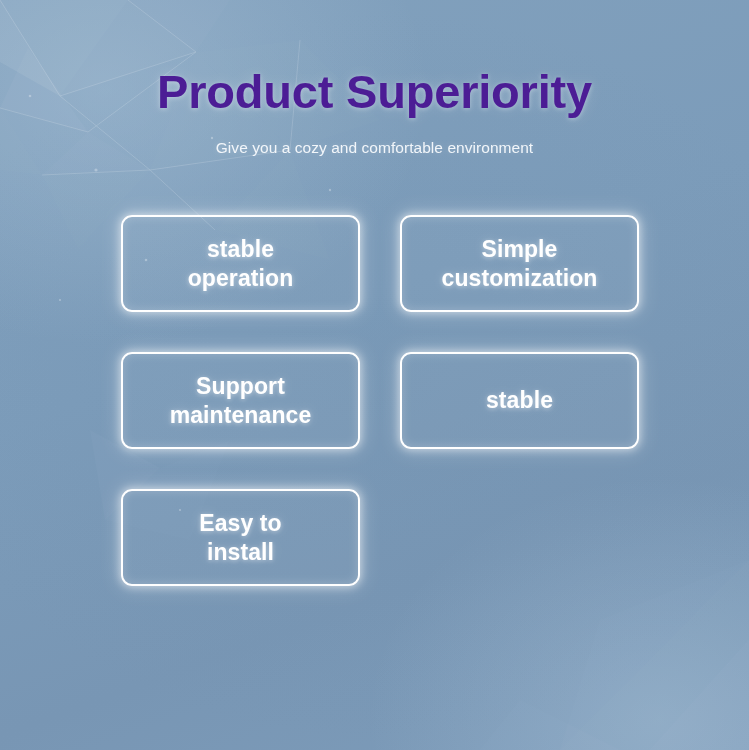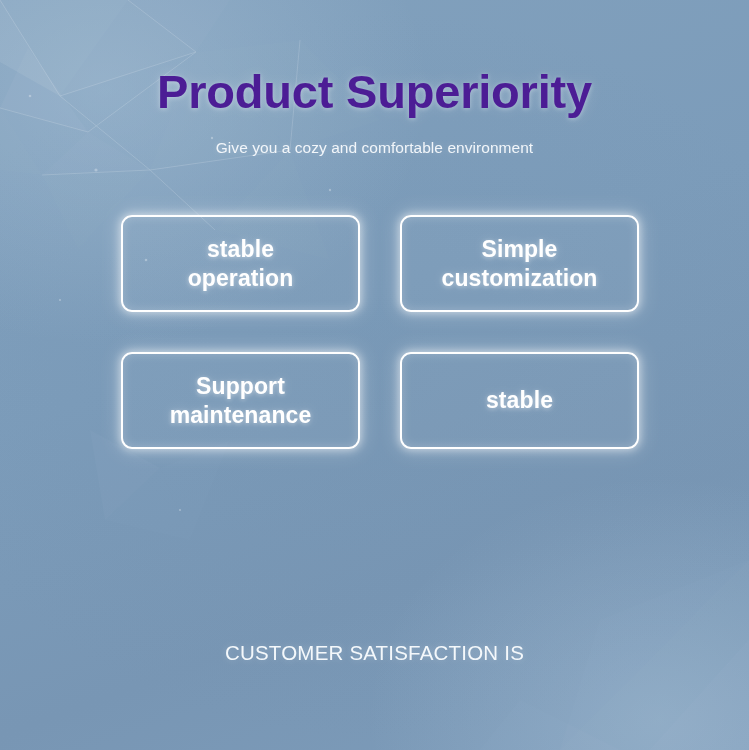--- a/index.html
+++ b/index.html
@@ -201,21 +201,24 @@
 
     <div class="feature-card">
       <span class="feature-card-label">Support
 maintenance</span>
     </div>
 
     <div class="feature-card">
       <span class="feature-card-label">stable</span>
     </div>
 
+    <div class="feature-card">
+      <span class="feature-card-label">Easy to
+install</span>
+    </div>
 
 
   </div>
 
   <div id="footer-slogan">
-    <div class="slogan-line">CUSTOMER SATISFACTION IS</div>
   </div>
 
 </div>
 
 </body></html>

